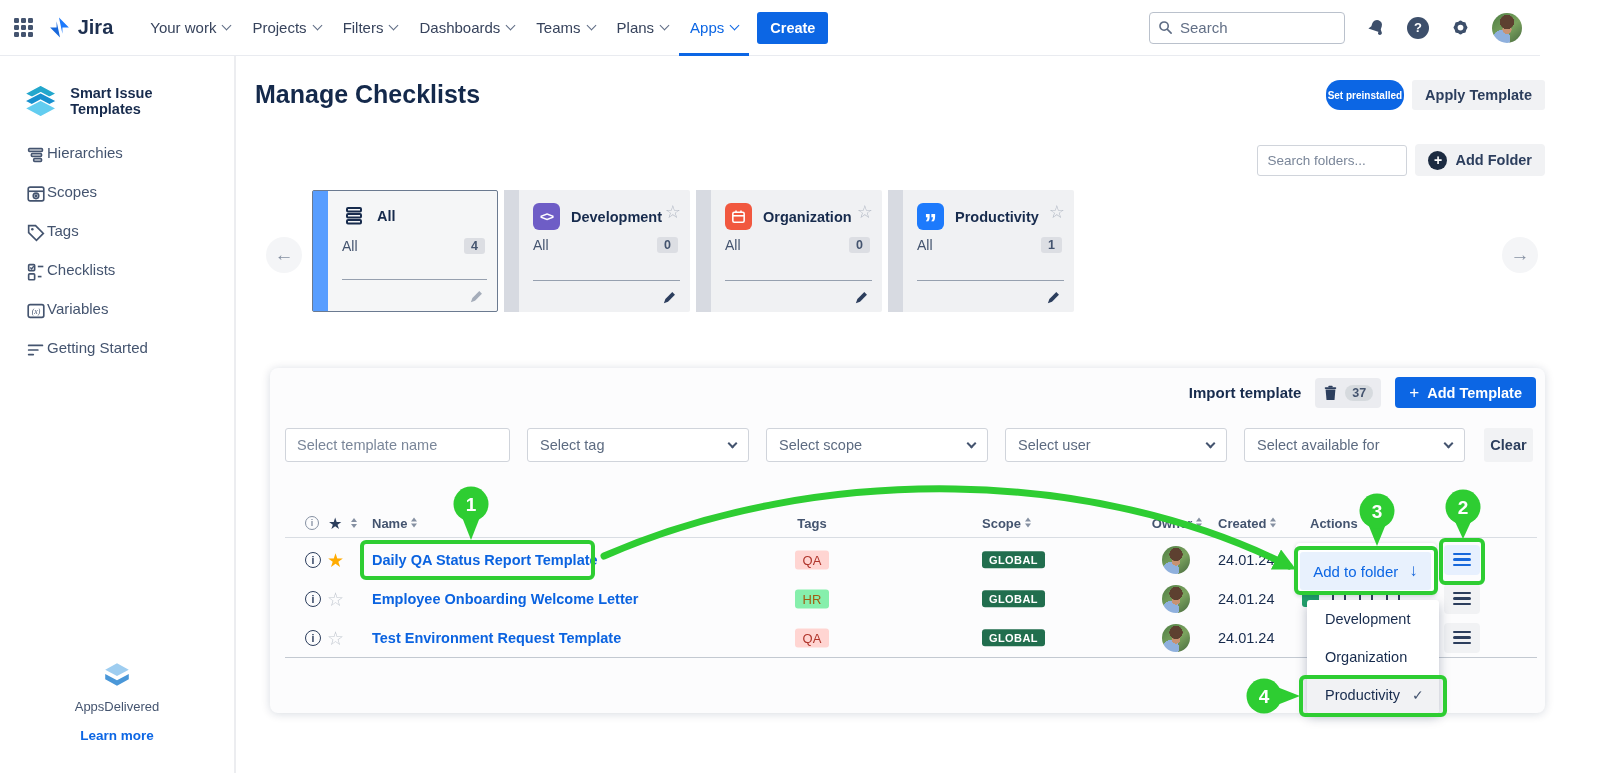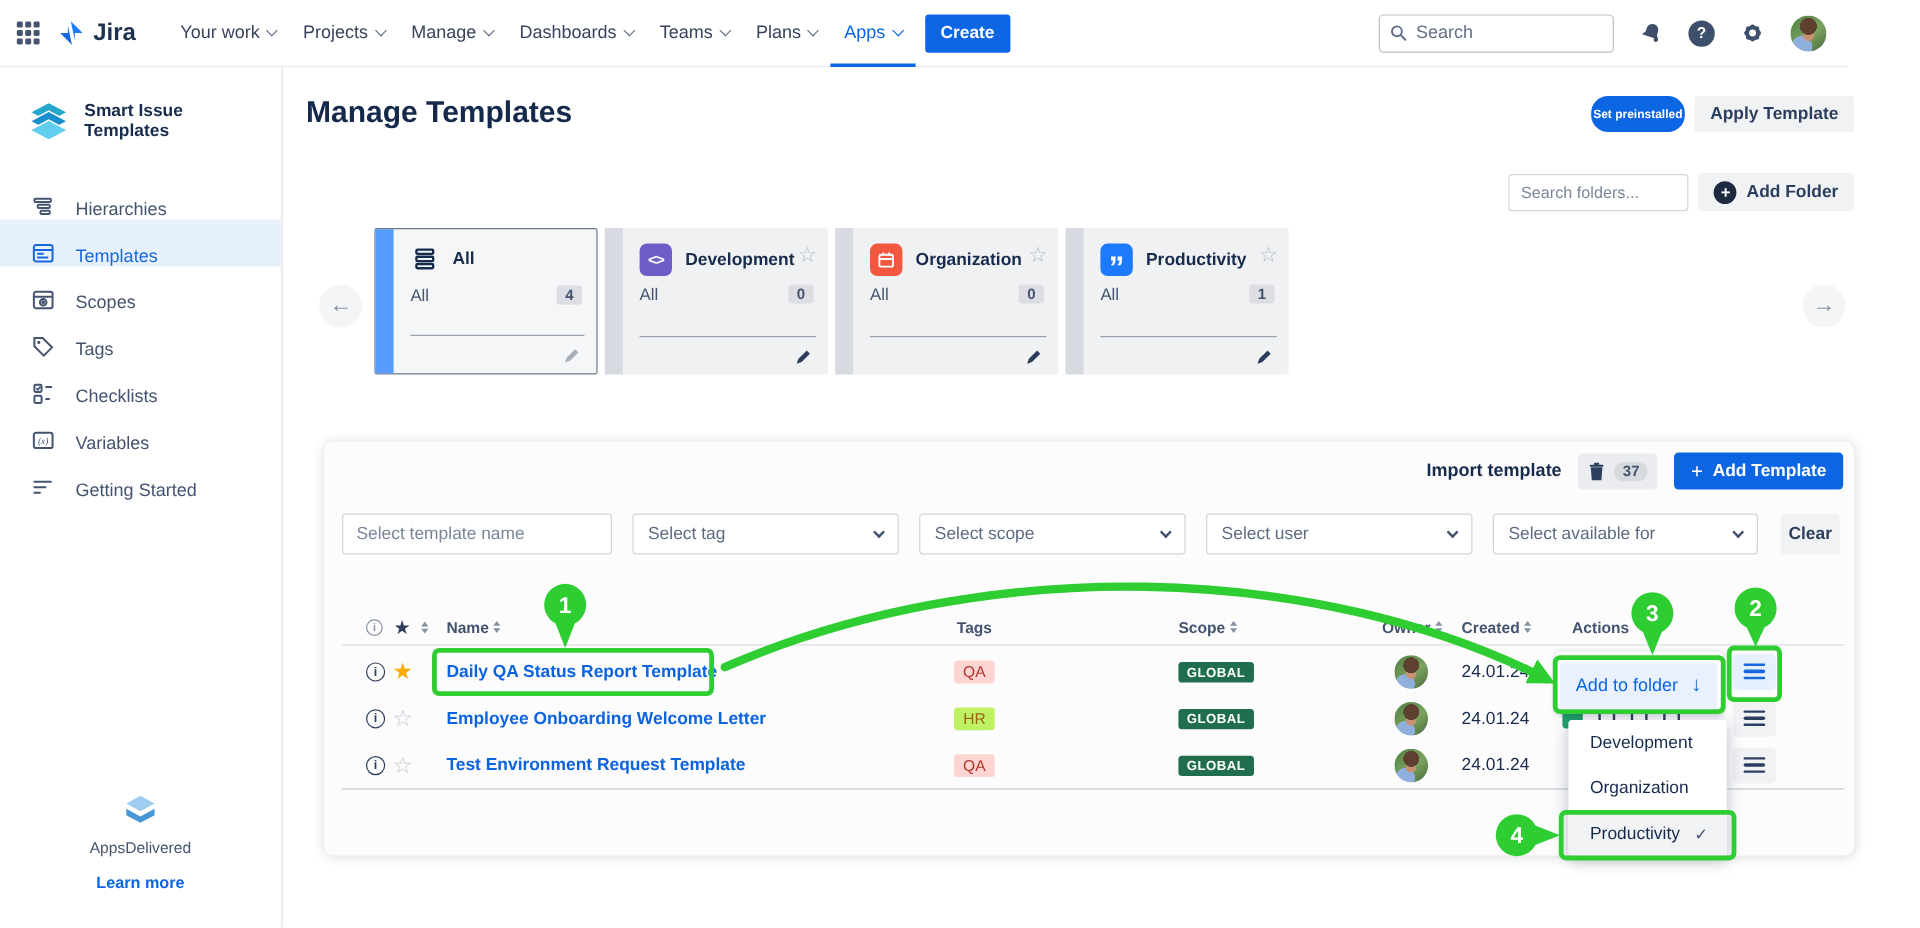--- a/index.html
+++ b/index.html
@@ -23,21 +23,21 @@
   .help-ic{width:22px;height:22px;border-radius:50%;background:#3d4f6b;color:#fff;font-size:13px;font-weight:700;display:flex;align-items:center;justify-content:center;cursor:pointer}
   .avatar{width:30px;height:30px;border-radius:50%;cursor:pointer;background:
     radial-gradient(circle at 50% 30%, #5d4030 0 27%, transparent 28%),
     radial-gradient(circle at 50% 55%, #c89272 0 20%, transparent 21%),
     radial-gradient(circle at 32% 86%, #8fb0dd 0 26%, transparent 27%),
     linear-gradient(140deg,#4e7d44,#7ba35e 55%,#46683e)}
   
   .sidebar{position:absolute;left:0;top:56px;width:236px;height:717px;background:#fff;border-right:2px solid #ecedf0;z-index:10}
   .app-head{display:flex;align-items:center;gap:11px;padding:26px 10px 24px 22px}
   .app-head .t{font-size:14.5px;font-weight:700;color:#172b4d}
-  .snav{display:flex;align-items:flex-end;gap:16px;height:39px;padding-left:25px;font-size:15px;color:#44546f;cursor:pointer}
+  .snav{display:flex;align-items:flex-start;height:39px;padding-left:25px;font-size:15px;color:#44546f;cursor:pointer}
   .snav.active{background:#e7f0fd;color:#1868db;font-weight:500}
   .side-foot{position:absolute;left:0;right:0;bottom:30px;text-align:center}
   .side-foot .b{font-size:13px;color:#44546f;margin-top:7px}
   .side-foot .l{font-size:13.5px;color:#0c66e4;font-weight:600;margin-top:14px;cursor:pointer}
   
   .page-title{position:absolute;left:255px;top:80px;font-size:25px;font-weight:700;color:#14294b}
   .hdr-btns{position:absolute;right:55px;top:80px;display:flex;gap:8px}
   .btn-blue{background:#0c66e4;color:#fff;border:none;border-radius:14px;font-size:10px;font-weight:600;padding:7px 2px;cursor:pointer}
   .btn-gray{background:#f1f2f4;color:#2c3e5d;border:none;border-radius:3px;font-size:14.5px;font-weight:600;padding:7px 13px;cursor:pointer}
   .folder-toolbar{position:absolute;right:55px;top:144px;display:flex;gap:8px;align-items:center}
@@ -82,21 +82,21 @@
   .sorti{display:inline-flex;flex-direction:column;gap:2px}
   .sorti i{width:0;height:0;border-left:3.5px solid transparent;border-right:3.5px solid transparent}
   .sorti .up{border-bottom:4px solid #8590a2}
   .sorti .dn{border-top:4px solid #8590a2}
   .info-ic{width:16px;height:16px;border:1.6px solid #2c3e5d;border-radius:50%;font-size:10.5px;font-weight:700;color:#2c3e5d;display:flex;align-items:center;justify-content:center;cursor:pointer}
   .row-star{font-size:19px;cursor:pointer}
   .star-on{color:#ffab00}.star-off{color:#c1c7d0}
   .name-link{font-size:14.5px;font-weight:600;color:#0b63e0;cursor:pointer;white-space:nowrap}
   .tagb{display:inline-block;border-radius:3px;padding:2px 8px;font-size:13px;font-weight:400}
   .tag-qa{background:#ffd5d2;color:#b0352b}
-  .tag-hr{background:#bef264;color:#a05e12}
+  .tag-hr{background:#86efac;color:#a05e12}
   .scopeb{display:inline-block;background:#216e4e;color:#fff;border-radius:3px;padding:2.5px 7px;font-size:11px;font-weight:700;letter-spacing:.4px}
   .row-av{width:28px;height:28px}
   .created{font-size:14.5px;color:#172b4d}
   .burger{width:36px;height:30px;border-radius:4px;background:#f1f2f4;display:flex;flex-direction:column;align-items:center;justify-content:center;cursor:pointer}
   .burger i{display:block;width:18px;height:2.6px;border-radius:2px;background:#2c3e5d;margin:1.4px 0}
   .burger.blue{background:#e7f0fe}
   .burger.blue i{background:#1868db}
   .tbl-bottom{position:absolute;left:15px;top:289px;width:1252px;border-top:1.5px solid #c3c9d1}
   
   .popup-bg{position:absolute;left:1026px;top:175px;width:140px;height:52px;background:#fff;border-radius:4px;box-shadow:0 1px 4px rgba(9,30,66,.2);z-index:4}
@@ -137,21 +137,21 @@
   </div>
   <div class="nav-item">
       <span>Your work</span>
       <span class="chev"></span>
     </div>
   <div class="nav-item">
       <span>Projects</span>
       <span class="chev"></span>
     </div>
   <div class="nav-item">
-      <span>Manage</span>
+      <span>Filters</span>
       <span class="chev"></span>
     </div>
   <div class="nav-item">
       <span>Dashboards</span>
       <span class="chev"></span>
     </div>
   <div class="nav-item">
       <span>Teams</span>
       <span class="chev"></span>
     </div>
@@ -198,29 +198,20 @@
     <span class="t">Smart Issue Templates</span>
   </div>
   <div class="snav">
     <svg width="22" height="22" viewBox="0 0 24 24" fill="none" stroke="#44546f" stroke-width="1.8">
         <rect x="4" y="5" width="15" height="3" rx="1"></rect>
         <rect x="7" y="10.5" width="11" height="3" rx="1"></rect>
         <rect x="9.5" y="16" width="8.5" height="3" rx="1"></rect>
       </svg>
     <span>Hierarchies</span>
   </div>
-  <div class="snav active">
-    <svg width="22" height="22" viewBox="0 0 24 24" fill="none" stroke="#1868db" stroke-width="1.8">
-        <rect x="3.5" y="4.5" width="17" height="15" rx="2"></rect>
-        <line x1="3.5" y1="9" x2="20.5" y2="9"></line>
-        <line x1="6.5" y1="12.5" x2="12.5" y2="12.5"></line>
-        <line x1="6.5" y1="16" x2="16.5" y2="16"></line>
-      </svg>
-    <span>Templates</span>
-  </div>
   <div class="snav">
     <svg width="22" height="22" viewBox="0 0 24 24" fill="none" stroke="#44546f" stroke-width="1.8">
         <rect x="3.5" y="4.5" width="17" height="15" rx="2"></rect>
         <line x1="3.5" y1="9" x2="20.5" y2="9"></line>
         <circle cx="12" cy="14" r="3"></circle>
         <circle cx="12" cy="14" r="0.8" fill="#44546f"></circle>
       </svg>
     <span>Scopes</span>
   </div>
   <div class="snav">
@@ -258,21 +249,21 @@
   <div class="side-foot">
     <svg width="30" height="28" viewBox="0 0 28 26">
       <path d="M14 2 25 8 14 14 3 8Z" fill="#9ecdf0"></path>
       <path d="M3 12 14 18 25 12 V17 L14 23 3 17Z" fill="#4a97d8"></path>
     </svg>
     <div class="b">AppsDelivered</div>
     <div class="l">Learn more</div>
   </div>
 </div>
 
-<div class="page-title">Manage Templates</div>
+<div class="page-title">Manage Checklists</div>
 <div class="hdr-btns">
   <button class="btn-blue">Set preinstalled</button>
   <button class="btn-gray">Apply Template</button>
 </div>
 <div class="folder-toolbar">
   <input class="f-search" placeholder="Search folders..." style="">
   <button class="addfolder-btn">
     <span class="plus-circle">+</span>
     <span>Add Folder</span>
   </button>

